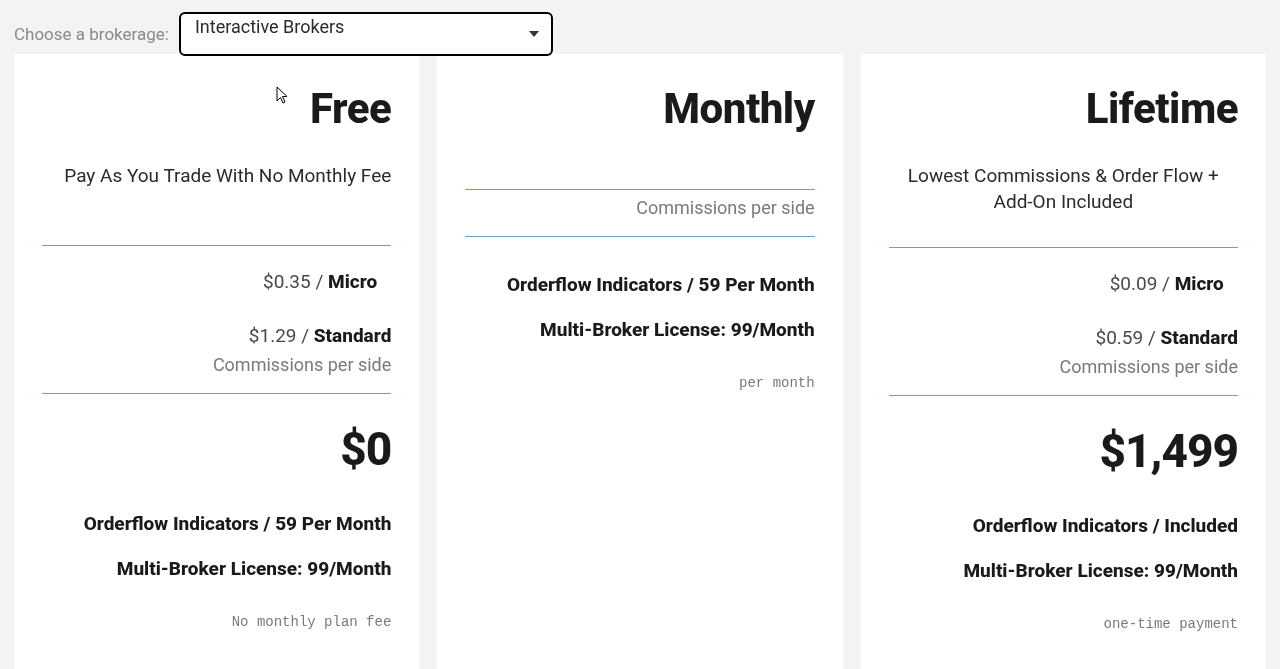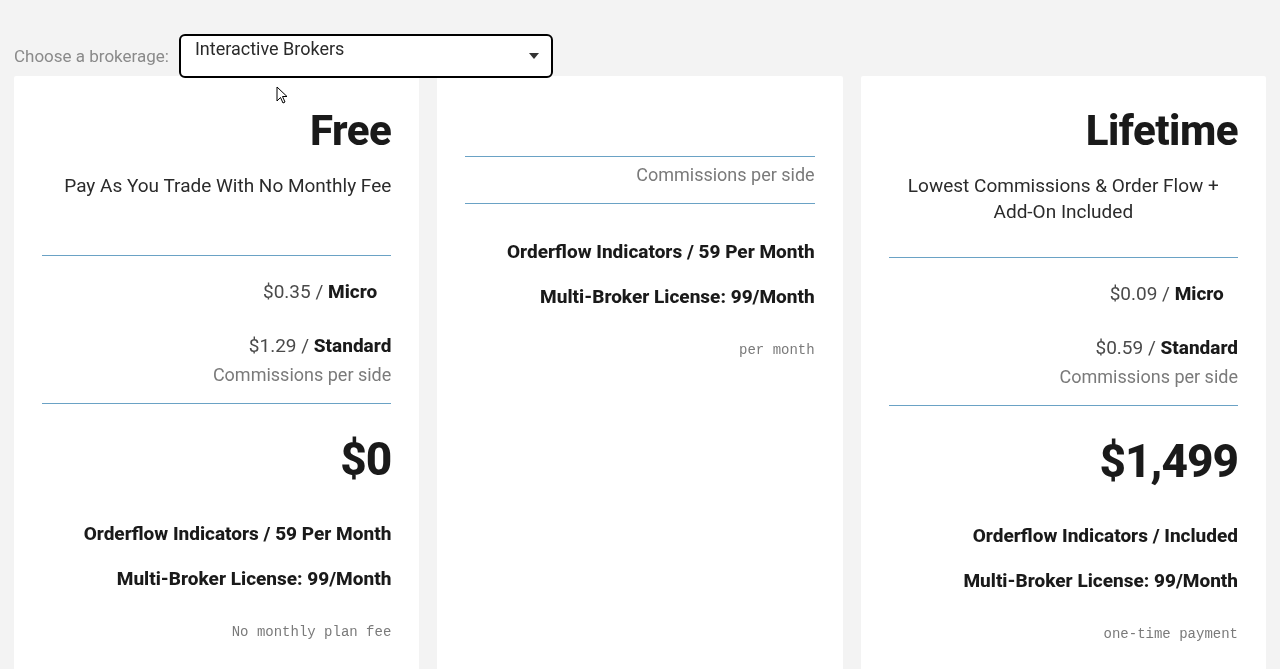--- a/index.html
+++ b/index.html
@@ -8,21 +8,20 @@
     background: #f3f3f3;
     font-family: -apple-system, BlinkMacSystemFont, "Segoe UI", Roboto, "Helvetica Neue", Arial, sans-serif;
     color: #1a1a1a;
     overflow: hidden;
   }
   .header-row {
     display: flex;
     align-items: center;
     gap: 10px;
     padding: 12px 14px 0 14px;
-    margin-top: 22px;
   }
   .label {
     font-size: 17px;
     color: #8a8a8a;
     font-weight: 400;
   }
   .select-wrap {
     position: relative;
   }
   select.brokerage {
@@ -70,21 +69,21 @@
   }
   .card .title {
     font-size: 42px;
     font-weight: 800;
     letter-spacing: -0.5px;
     margin-top: 6px;
   }
   .card .subtitle {
     font-size: 19px;
     color: #2b2b2b;
-    margin-top: 18px;
+    margin-top: 30px;
     line-height: 1.35;
   }
   .spacer-top {
     flex: 0 0 auto;
     height: 56px;
   }
   .hr {
     border: none;
     border-top: 1px solid #6aa2c5;
     width: 100%;
@@ -163,20 +162,21 @@
     </div>
     <div class="commissions">Commissions per side</div>
     <hr class="hr2">
     <div class="price">$0</div>
     <div class="feature">Orderflow Indicators / 59 Per Month</div>
     <div class="feature second">Multi-Broker License: 99/Month</div>
     <div class="footnote">No monthly plan fee</div>
   </div>
 
   <div class="card">
+    <div class="title">Monthly</div>
     <div class="spacer-top"></div>
     <hr class="hr">
     <div class="commissions">Commissions per side</div>
     <hr class="hr2">
     <div class="feature">Orderflow Indicators / 59 Per Month</div>
     <div class="feature second">Multi-Broker License: 99/Month</div>
     <div class="footnote">per month</div>
   </div>
 
   <div class="card">

